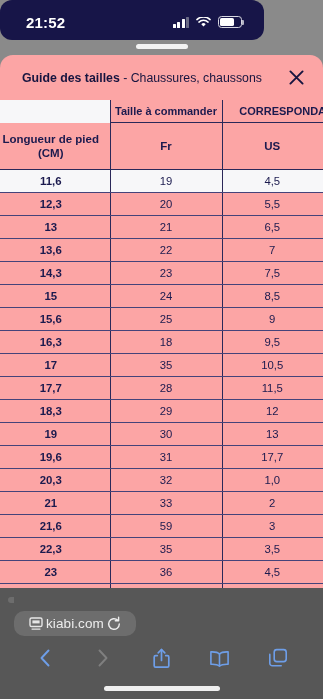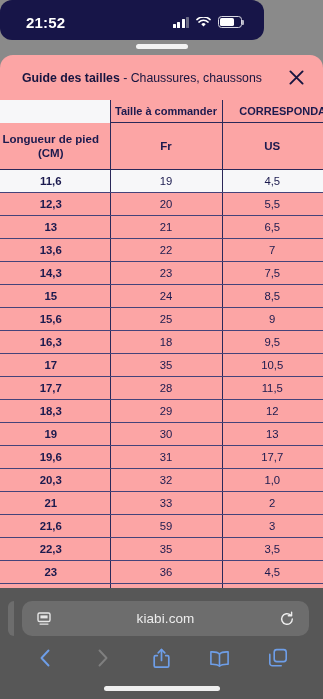--- a/index.html
+++ b/index.html
@@ -108,21 +108,21 @@
   tbody td.first{ font-weight:700; font-size:11.4px; }
   tbody tr.alt td{ background:#f7f7f9; }
 
   
   #browser-chrome{
     position:absolute; left:0; bottom:0; width:323px; height:111px;
     background:#575757;
   }
   #urlbar-row{
     position:absolute; top:9px; left:0; width:323px; height:39px;
-    display:flex; align-items:flex-end; padding:0 14px; gap:8px;
+    display:flex; align-items:flex-start; padding:0 14px; gap:8px;flex-direction:column;
   }
   #tab-peek{
     width:6px; height:35px; border-radius:9px 0 0 9px; background:#6d6d6d;
     flex:0 0 6px; margin-left:-6px;
   }
   #urlbar{
     flex:1; height:35px; border-radius:10px; background:#6d6d6d;
     display:flex; align-items:center; padding:0 12px; position:relative;
   }
   #url-text{

